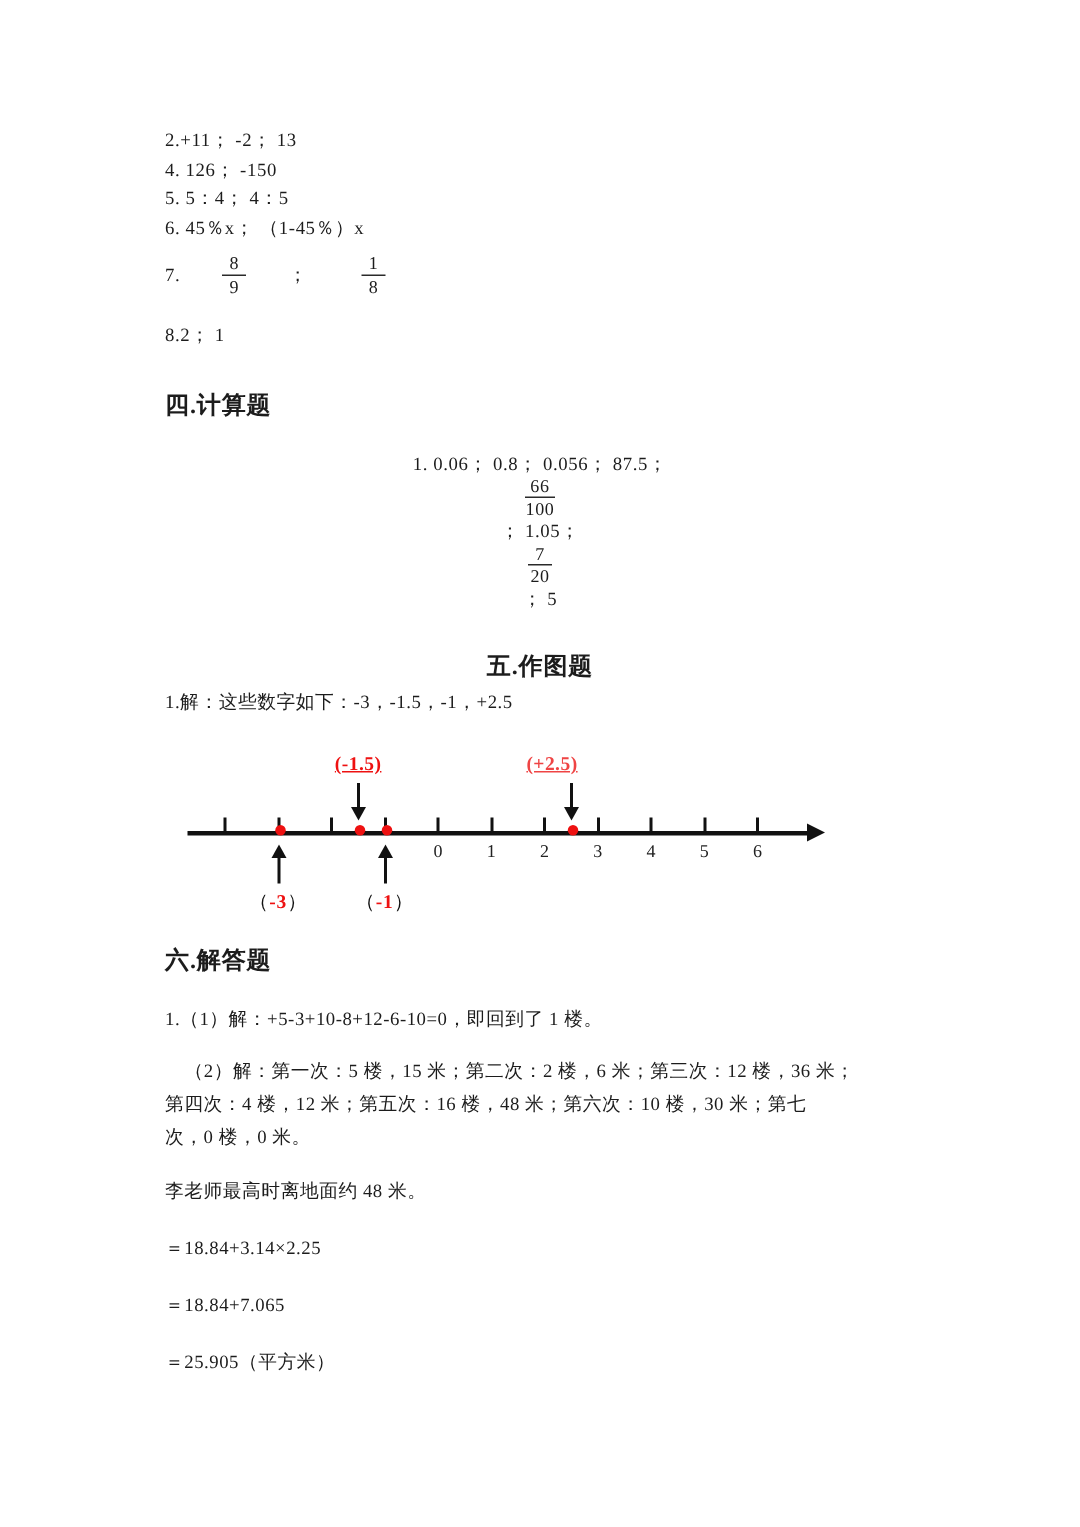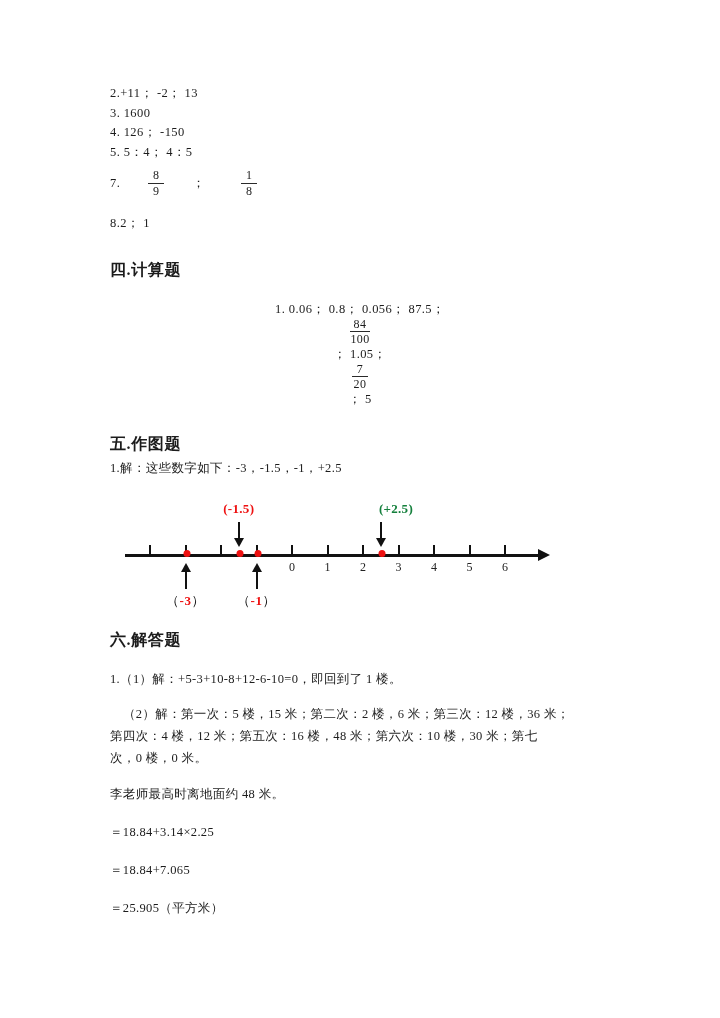--- a/index.html
+++ b/index.html
@@ -102,20 +102,21 @@
   }
   .lbl-top{
     position:absolute;
     top:4px;
     font-size:13px;
     font-weight:bold;
     color:#ee1111;
     transform:translateX(-50%);
     letter-spacing:0.3px;
     white-space:nowrap;
+    text-decoration:underline;
   }
   .arrow-down{
     position:absolute;
     top:25px;
     width:10px;height:26px;
     transform:translateX(-50%);
   }
   .arrow-down .shaft{position:absolute;left:4px;top:0;width:2.5px;height:18px;background:#111;}
   .arrow-down .head{
     position:absolute;left:0.5px;top:16px;
@@ -150,23 +151,23 @@
   .lbl-bot .red{color:#ee1111;font-weight:bold;}
 </style>
 </head>
 <body>
 
 <div class="page">
   <div class="content">
 
     <div>
       <div class="ansline">2.+11；  -2；  13</div>
-      <div class="ansline">3. 1600</div>
       <div class="ansline">4. 126；  -150</div>
       <div class="ansline">5. 5：4；  4：5</div>
+      <div class="ansline">6. 45％x；  （1-45％）x</div>
 
       <div class="frac-row">
         <span>7.</span>
         <span class="gap-m"></span>
         <span class="frac">
           <span class="numr">8</span>
           <span class="den">9</span>
         </span>
         <span class="gap-m"></span>
         <span>；</span>
@@ -179,36 +180,36 @@
 
       <div class="ansline" style="margin-top:17px;">8.2；  1</div>
     </div>
 
     <h2 class="sec" style="margin-top:26px;">四.计算题</h2>
 
     <div class="frac-row" style="margin-top:20px;flex-direction:column;">
       <span>1. 0.06；  0.8；  0.056；  87.5；</span>
       <span class="gap-l"></span>
       <span class="frac">
-        <span class="numr">84</span>
+        <span class="numr">66</span>
         <span class="den">100</span>
       </span>
       <span class="gap-m"></span>
       <span>；  1.05；</span>
       <span class="gap-l"></span>
       <span class="frac">
         <span class="numr">7</span>
         <span class="den">20</span>
       </span>
       <span class="gap-m"></span>
       <span>；  5</span>
     </div>
 
 
-    <h2 class="sec" style="margin-top:26px;">五.作图题</h2>
+    <h2 class="sec" style="margin-top:26px;text-align:center;">五.作图题</h2>
     <div class="para" style="margin-top:2px;">1.解：这些数字如下：-3，-1.5，-1，+2.5</div>
 
     <div class="figure" style="margin-top:18px;">
       <div class="axis"></div>
       <div class="arrowhead"></div>
       <div id="nl-ticks">
           <div class="tick" style="left: 39px;"></div>
           <div class="tick" style="left: 74.5px;"></div>
           <div class="tick" style="left: 110px;"></div>
           <div class="tick" style="left: 145.5px;"></div>
@@ -232,21 +233,21 @@
           <div class="dot" style="left: 128.75px; background: rgb(238, 17, 17);"></div>
           <div class="dot" style="left: 146.5px; background: rgb(238, 17, 17);"></div>
           <div class="dot" style="left: 270.75px; background: rgb(238, 17, 17);"></div>
         </div>
       <div id="nl-above">
           <div class="lbl-top" style="left: 128.75px; color: rgb(238, 17, 17);">(-1.5)</div>
           <div class="arrow-down" style="left: 128.75px;">
             <div class="shaft"></div>
             <div class="head"></div>
           </div>
-          <div class="lbl-top" style="left: 286px; color: #15803d;">(+2.5)</div>
+          <div class="lbl-top" style="left: 258px; color: #ef4444;">(+2.5)</div>
           <div class="arrow-down" style="left: 270.75px;">
             <div class="shaft"></div>
             <div class="head"></div>
           </div>
         </div>
       <div id="nl-below">
           <div class="arrow-up" style="left: 75.5px;">
             <div class="shaft"></div>
             <div class="head"></div>
           </div>

